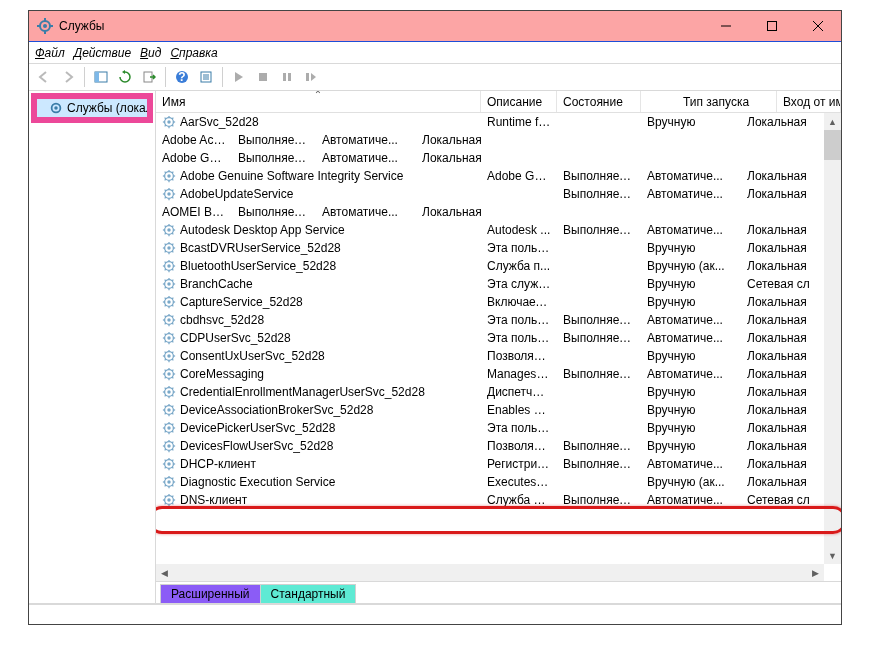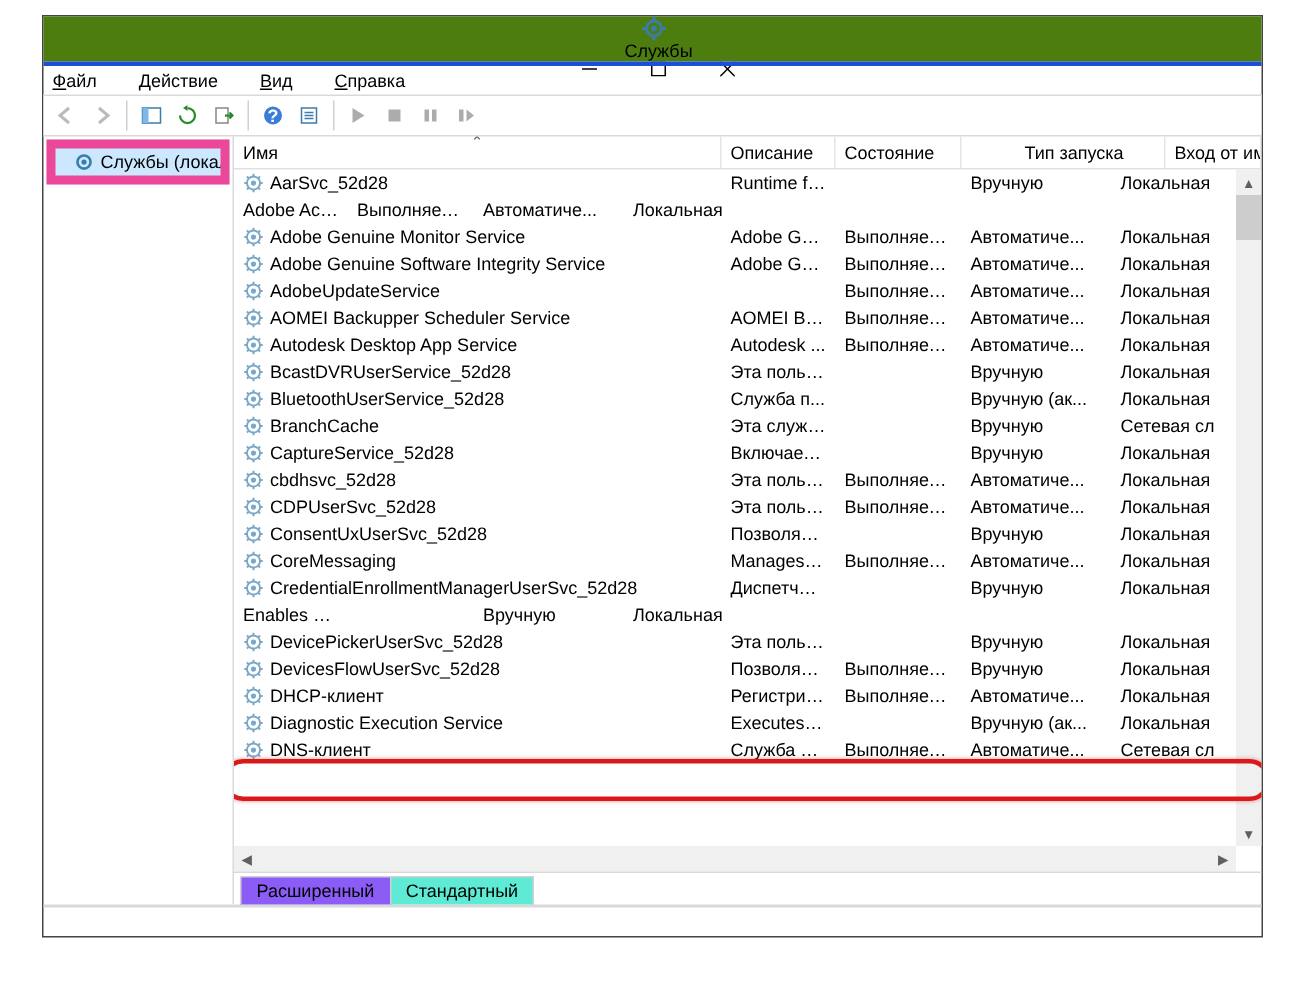--- a/index.html
+++ b/index.html
@@ -1,23 +1,23 @@
 <!DOCTYPE html>
 <html><head>
 <meta charset="utf-8">
 <style>
 * { box-sizing: border-box; margin: 0; padding: 0; font-family: "Segoe UI", Tahoma, sans-serif; font-size: 12px; }
 body { background: #fff; width: 870px; height: 657px; overflow: hidden; position: relative; }
 .window { position: absolute; top: 10px; left: 28px; width: 814px; height: 615px; border: 1px solid #444; background: #fff; display: flex; flex-direction: column; }
-.titlebar { height: 30px; background: #4d7c0f; display: flex; align-items: center; padding-left: 8px; flex-direction: column; }
+.titlebar { height: 30px; background: #fca5a5; display: flex; align-items: center; padding-left: 8px; }
 .titlebar .icon { width: 16px; height: 16px; margin-right: 6px; }
 .titlebar .title { flex: 1; color: #000; font-size: 12px; }
 .winbtns { display: flex; height: 100%; }
 .winbtn { width: 46px; display: flex; align-items: center; justify-content: center; color: #000; cursor: default; }
-.menubar { height: 22px; display: flex; align-items: center; padding: 0 6px; gap: 28px; border-top: 3px solid #1d4ed8; }
+.menubar { height: 22px; display: flex; align-items: center; padding: 0 6px; gap: 9px; border-top: 1px solid #1d4ed8; font-style: italic; }
 .menubar .m { color: #000; cursor: default; }
 .menubar .m u { text-decoration: underline; }
 .toolbar { height: 28px; display: flex; align-items: center; border-top: 1px solid #d9d9d9; border-bottom: 1px solid #d9d9d9; padding: 0 4px; gap: 2px; background: #fff; }
 .tb { width: 22px; height: 22px; display: flex; align-items: center; justify-content: center; cursor: default; }
 .tb.disabled { opacity: .4; }
 .sep { width: 1px; height: 20px; background: #d0d0d0; margin: 0 3px; }
 .body { flex: 1; display: flex; border-bottom: 1px solid #d9d9d9; min-height: 0; position: relative; }
 .tree { width: 127px; border-right: 1px solid #d9d9d9; padding: 2px; }
 .treeitem { display: flex; align-items: center; gap: 4px; padding: 2px 12px; background: #cce8ff; border: 6px solid #ec4899; white-space: nowrap; overflow: hidden; }
 .gear { flex-shrink: 0; }
@@ -227,39 +227,20 @@
               <div class="c ct">Вручную</div>
               <div class="c cl">Локальная</div>
             </div>
             <div class="row">
               <div class="c cd">Adobe Acr...</div>
               <div class="c cs">Выполняется</div>
               <div class="c ct">Автоматиче...</div>
               <div class="c cl">Локальная</div>
             </div>
             <div class="row">
-              <div class="c cn">
-                <span class="gear">
-                  <svg width="14" height="14" viewBox="0 0 16 16">
-                    <circle cx="8" cy="8" r="5" fill="none" stroke="#7aa8c8" stroke-width="1.5"></circle>
-                    <circle cx="8" cy="8" r="2" fill="#7aa8c8"></circle>
-                    <g stroke="#7aa8c8" stroke-width="1.5">
-                      <line x1="8" y1="1" x2="8" y2="3"></line>
-                      <line x1="8" y1="13" x2="8" y2="15"></line>
-                      <line x1="1" y1="8" x2="3" y2="8"></line>
-                      <line x1="13" y1="8" x2="15" y2="8"></line>
-                      <line x1="3" y1="3" x2="4.5" y2="4.5"></line>
-                      <line x1="11.5" y1="11.5" x2="13" y2="13"></line>
-                      <line x1="3" y1="13" x2="4.5" y2="11.5"></line>
-                      <line x1="11.5" y1="4.5" x2="13" y2="3"></line>
-                    </g>
-                  </svg>
-                </span>
-                <span>Adobe Genuine Monitor Service</span>
-              </div>
               <div class="c cd">Adobe Gen...</div>
               <div class="c cs">Выполняется</div>
               <div class="c ct">Автоматиче...</div>
               <div class="c cl">Локальная</div>
             </div>
             <div class="row">
               <div class="c cn">
                 <span class="gear">
                   <svg width="14" height="14" viewBox="0 0 16 16">
                     <circle cx="8" cy="8" r="5" fill="none" stroke="#7aa8c8" stroke-width="1.5"></circle>
@@ -302,39 +283,20 @@
                   </svg>
                 </span>
                 <span>AdobeUpdateService</span>
               </div>
               <div class="c cd"></div>
               <div class="c cs">Выполняется</div>
               <div class="c ct">Автоматиче...</div>
               <div class="c cl">Локальная</div>
             </div>
             <div class="row">
-              <div class="c cn">
-                <span class="gear">
-                  <svg width="14" height="14" viewBox="0 0 16 16">
-                    <circle cx="8" cy="8" r="5" fill="none" stroke="#7aa8c8" stroke-width="1.5"></circle>
-                    <circle cx="8" cy="8" r="2" fill="#7aa8c8"></circle>
-                    <g stroke="#7aa8c8" stroke-width="1.5">
-                      <line x1="8" y1="1" x2="8" y2="3"></line>
-                      <line x1="8" y1="13" x2="8" y2="15"></line>
-                      <line x1="1" y1="8" x2="3" y2="8"></line>
-                      <line x1="13" y1="8" x2="15" y2="8"></line>
-                      <line x1="3" y1="3" x2="4.5" y2="4.5"></line>
-                      <line x1="11.5" y1="11.5" x2="13" y2="13"></line>
-                      <line x1="3" y1="13" x2="4.5" y2="11.5"></line>
-                      <line x1="11.5" y1="4.5" x2="13" y2="3"></line>
-                    </g>
-                  </svg>
-                </span>
-                <span>AOMEI Backupper Scheduler Service</span>
-              </div>
               <div class="c cd">AOMEI Bac...</div>
               <div class="c cs">Выполняется</div>
               <div class="c ct">Автоматиче...</div>
               <div class="c cl">Локальная</div>
             </div>
             <div class="row">
               <div class="c cn">
                 <span class="gear">
                   <svg width="14" height="14" viewBox="0 0 16 16">
                     <circle cx="8" cy="8" r="5" fill="none" stroke="#7aa8c8" stroke-width="1.5"></circle>
@@ -577,20 +539,39 @@
                   </svg>
                 </span>
                 <span>CredentialEnrollmentManagerUserSvc_52d28</span>
               </div>
               <div class="c cd">Диспетчер...</div>
               <div class="c cs"></div>
               <div class="c ct">Вручную</div>
               <div class="c cl">Локальная</div>
             </div>
             <div class="row">
+              <div class="c cn">
+                <span class="gear">
+                  <svg width="14" height="14" viewBox="0 0 16 16">
+                    <circle cx="8" cy="8" r="5" fill="none" stroke="#7aa8c8" stroke-width="1.5"></circle>
+                    <circle cx="8" cy="8" r="2" fill="#7aa8c8"></circle>
+                    <g stroke="#7aa8c8" stroke-width="1.5">
+                      <line x1="8" y1="1" x2="8" y2="3"></line>
+                      <line x1="8" y1="13" x2="8" y2="15"></line>
+                      <line x1="1" y1="8" x2="3" y2="8"></line>
+                      <line x1="13" y1="8" x2="15" y2="8"></line>
+                      <line x1="3" y1="3" x2="4.5" y2="4.5"></line>
+                      <line x1="11.5" y1="11.5" x2="13" y2="13"></line>
+                      <line x1="3" y1="13" x2="4.5" y2="11.5"></line>
+                      <line x1="11.5" y1="4.5" x2="13" y2="3"></line>
+                    </g>
+                  </svg>
+                </span>
+                <span>DeviceAssociationBrokerSvc_52d28</span>
+              </div>
               <div class="c cd">Enables ap...</div>
               <div class="c cs"></div>
               <div class="c ct">Вручную</div>
               <div class="c cl">Локальная</div>
             </div>
             <div class="row">
               <div class="c cn">
                 <span class="gear">
                   <svg width="14" height="14" viewBox="0 0 16 16">
                     <circle cx="8" cy="8" r="5" fill="none" stroke="#7aa8c8" stroke-width="1.5"></circle>

